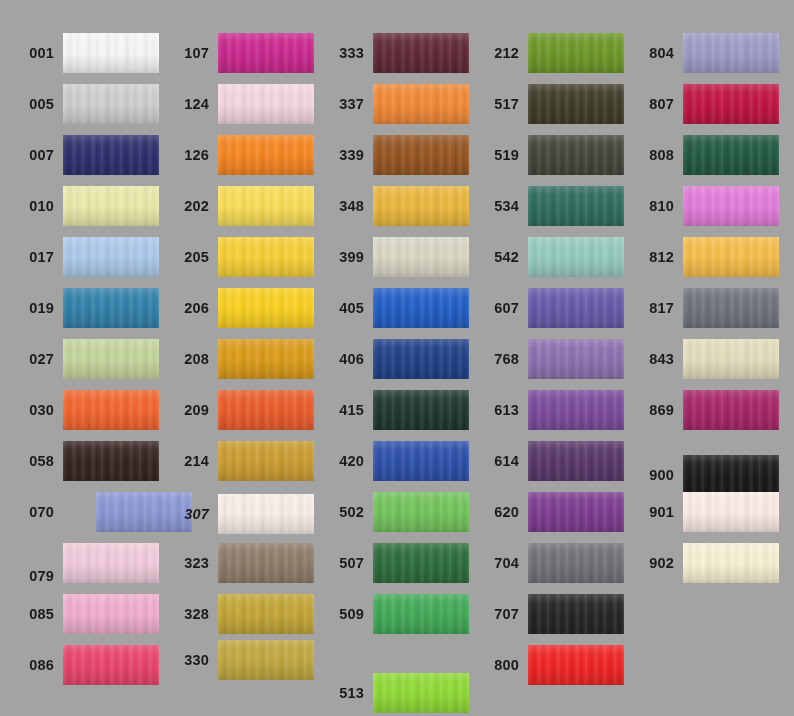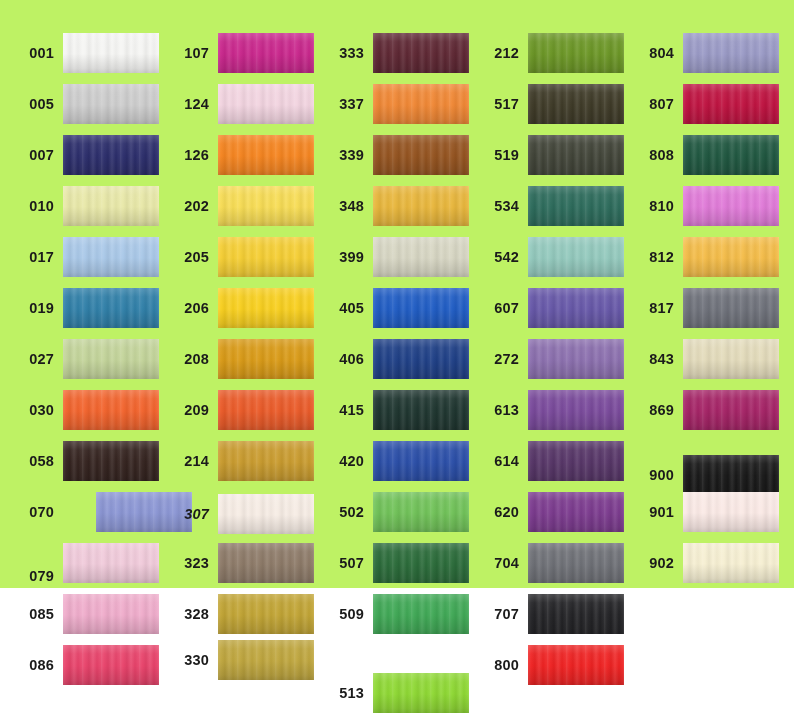--- a/index.html
+++ b/index.html
@@ -12,22 +12,22 @@
     width: 794px;
     height: 716px;
     overflow: hidden;
     font-family: "Liberation Sans", "DejaVu Sans", sans-serif;
     -webkit-font-smoothing: antialiased;
   }
 
   #chart {
     position: relative;
     width: 794px;
-    height: 588px;
-    background: #bef264;
+    height: 716px;
+    background: #a3a3a3;
   }
 
   .column {
     position: absolute;
     top: 0;
     height: 716px;
   }
 
   .swatch-row {
     position: absolute;
@@ -273,21 +273,21 @@
       </div>
       <div class="swatch-row" style="top: 237px;">
         <div class="swatch-code">542</div>
         <div class="swatch-chip" title="542 mint-teal" style="width: 96px; height: 40px; background-color: rgb(147, 201, 189);"></div>
       </div>
       <div class="swatch-row" style="top: 288px;">
         <div class="swatch-code">607</div>
         <div class="swatch-chip" title="607 violet-blue" style="width: 96px; height: 40px; background-color: rgb(102, 87, 168);"></div>
       </div>
       <div class="swatch-row" style="top: 339px;">
-        <div class="swatch-code">272</div>
+        <div class="swatch-code">768</div>
         <div class="swatch-chip" title="612 light-purple" style="width: 96px; height: 40px; background-color: rgb(139, 111, 174);"></div>
       </div>
       <div class="swatch-row" style="top: 390px;">
         <div class="swatch-code">613</div>
         <div class="swatch-chip" title="613 purple" style="width: 96px; height: 40px; background-color: rgb(121, 73, 155);"></div>
       </div>
       <div class="swatch-row" style="top: 441px;">
         <div class="swatch-code">614</div>
         <div class="swatch-chip" title="614 dark-purple" style="width: 96px; height: 40px; background-color: rgb(86, 53, 103);"></div>
       </div>

